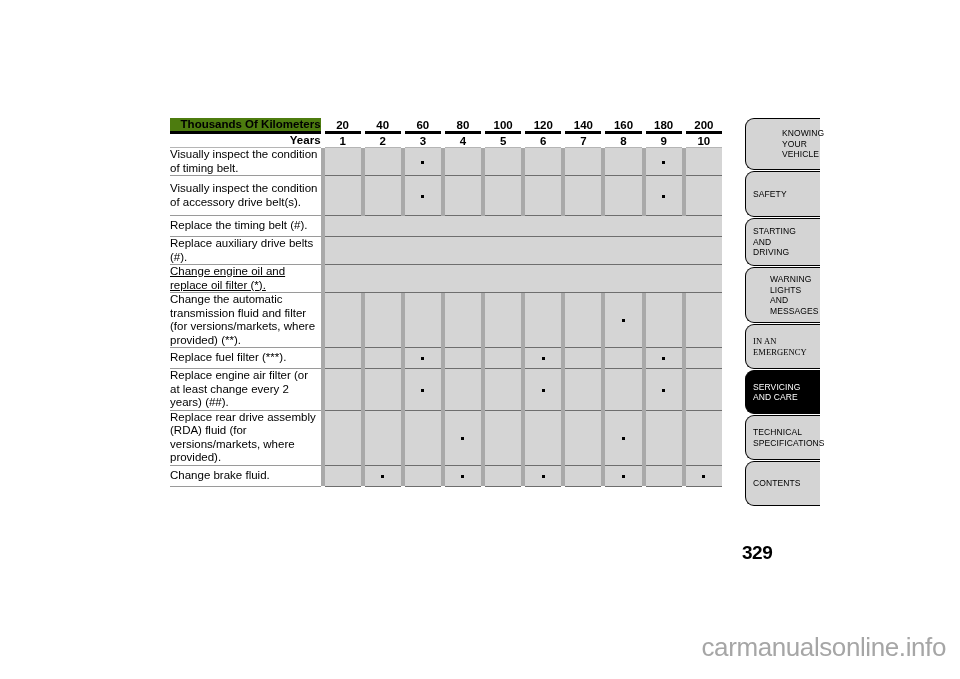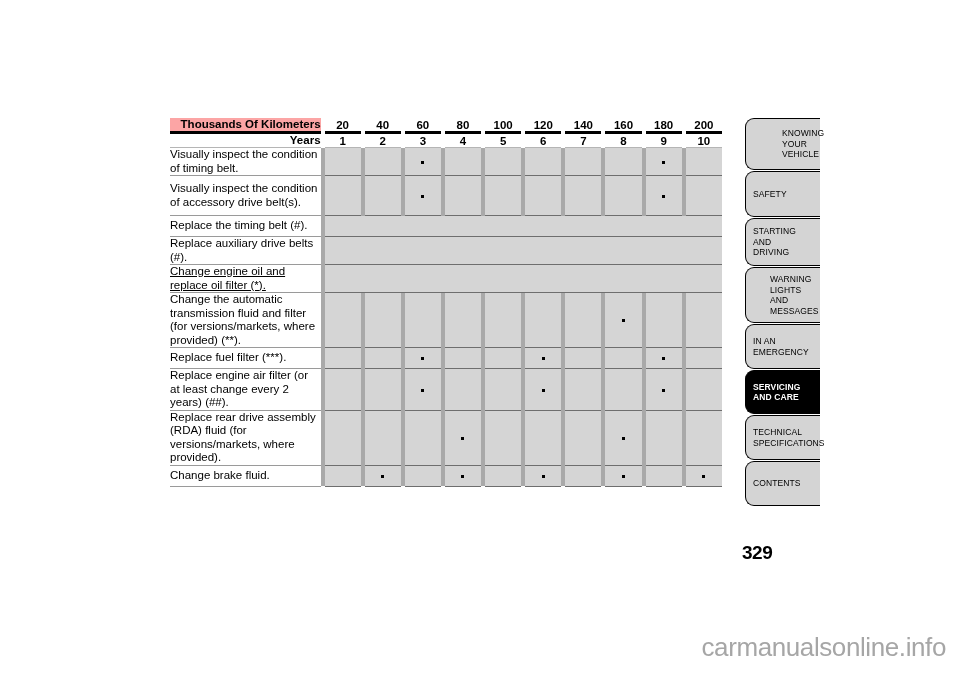--- a/index.html
+++ b/index.html
@@ -45,21 +45,21 @@
   }
 
   
   .hdr-label {
     text-align: right;
     font-weight: bold;
     font-size: 11.5px;
     line-height: 13px;
     padding: 3px 4px 3px 0;
     width: 150px;
-    background: #fca5a5;
+    background: #4d7c0f;
     border-bottom: 3px solid #000;
   }
   .hdr-label-years {
     text-align: right;
     font-weight: bold;
     font-size: 11.5px;
     line-height: 13px;
     padding: 3px 4px 3px 0;
     background: #ffffff;
     border-bottom: 1px solid #b5b5b5;
@@ -140,21 +140,21 @@
     line-height: 10.5px;
     padding: 5px 4px 5px 7px;
     display: flex;
     align-items: center;
     letter-spacing: 0.1px;
     margin-bottom: 1px;
   }
   .tab.active {
     background: #000000;
     color: #ffffff;
-    font-weight: bold;
+    font-weight: normal;
   }
   .tab-lines { white-space: pre-line; }
 
   
   #page-number {
     position: absolute;
     left: 742px;
     top: 542px;
     font-size: 19px;
     font-weight: bold;
@@ -446,21 +446,21 @@
         <span class="tab-lines">STARTING
 AND
 DRIVING</span>
       </div>
       <div class="tab" style="height: 56px; padding-left: 24px;">
         <span class="tab-lines">WARNING
 LIGHTS
 AND
 MESSAGES</span>
       </div>
-      <div class="tab" style="height: 45px;">
+      <div class="tab" style="height: 45px; font-family: Liberation Serif, serif;">
         <span class="tab-lines">IN AN
 EMERGENCY</span>
       </div>
       <div class="tab active" style="height: 44px;">
         <span class="tab-lines">SERVICING
 AND CARE</span>
       </div>
       <div class="tab" style="height: 45px;">
         <span class="tab-lines">TECHNICAL
 SPECIFICATIONS</span>

